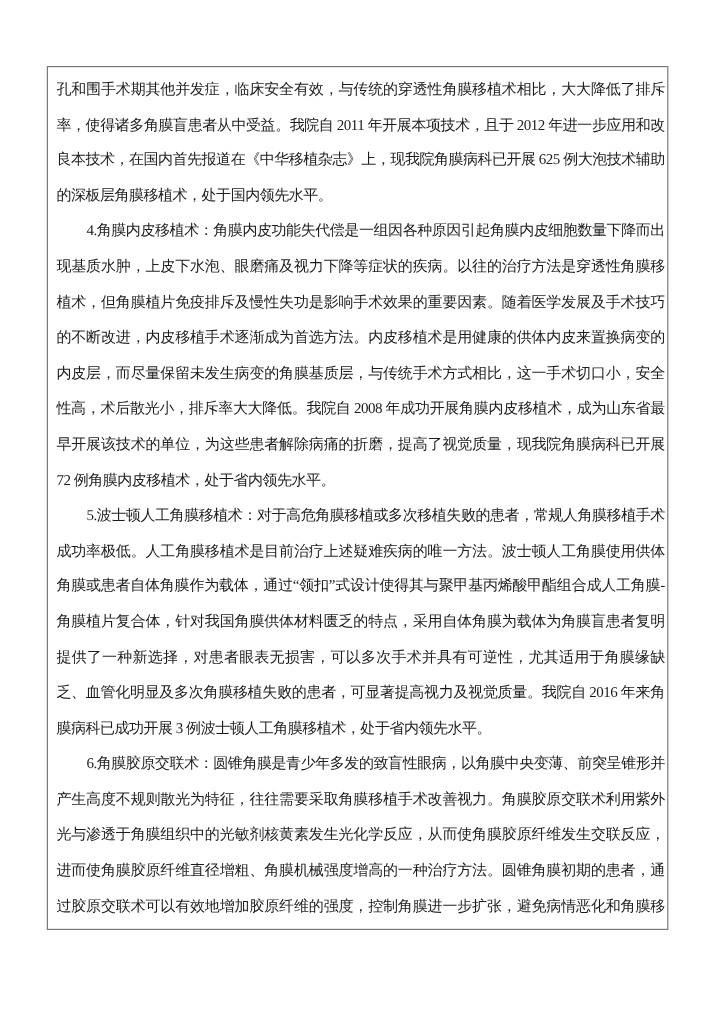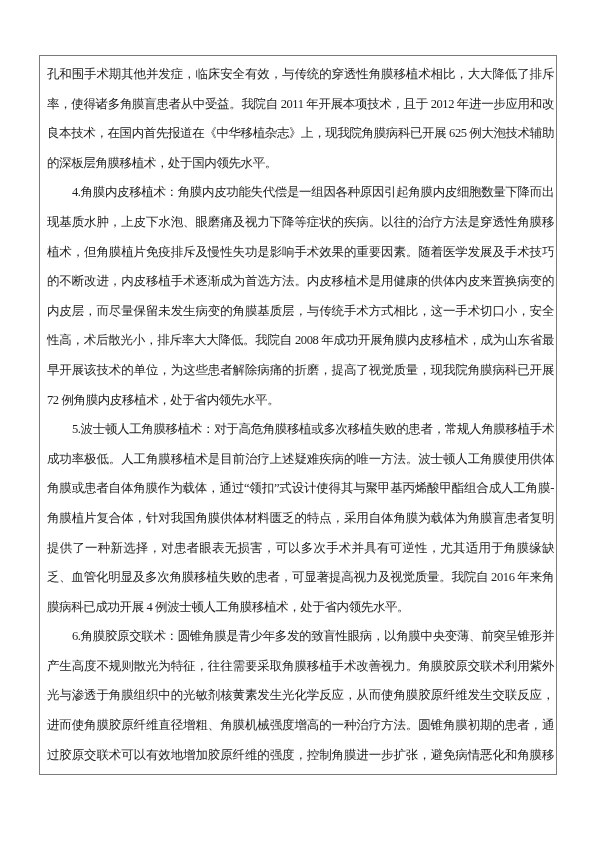--- a/index.html
+++ b/index.html
@@ -34,16 +34,16 @@
   }
   .para.continuation { text-indent: 0; }
 </style>
 </head>
 <body>
 
 <div class="page">
   <div class="text-cell">
     <p class="para continuation">孔和围手术期其他并发症，临床安全有效，与传统的穿透性角膜移植术相比，大大降低了排斥率，使得诸多角膜盲患者从中受益。我院自 2011 年开展本项技术，且于 2012 年进一步应用和改良本技术，在国内首先报道在《中华移植杂志》上，现我院角膜病科已开展 625 例大泡技术辅助的深板层角膜移植术，处于国内领先水平。</p>
     <p class="para">4.角膜内皮移植术：角膜内皮功能失代偿是一组因各种原因引起角膜内皮细胞数量下降而出现基质水肿，上皮下水泡、眼磨痛及视力下降等症状的疾病。以往的治疗方法是穿透性角膜移植术，但角膜植片免疫排斥及慢性失功是影响手术效果的重要因素。随着医学发展及手术技巧的不断改进，内皮移植手术逐渐成为首选方法。内皮移植术是用健康的供体内皮来置换病变的内皮层，而尽量保留未发生病变的角膜基质层，与传统手术方式相比，这一手术切口小，安全性高，术后散光小，排斥率大大降低。我院自 2008 年成功开展角膜内皮移植术，成为山东省最早开展该技术的单位，为这些患者解除病痛的折磨，提高了视觉质量，现我院角膜病科已开展 72 例角膜内皮移植术，处于省内领先水平。</p>
-    <p class="para">5.波士顿人工角膜移植术：对于高危角膜移植或多次移植失败的患者，常规人角膜移植手术成功率极低。人工角膜移植术是目前治疗上述疑难疾病的唯一方法。波士顿人工角膜使用供体角膜或患者自体角膜作为载体，通过“领扣”式设计使得其与聚甲基丙烯酸甲酯组合成人工角膜-角膜植片复合体，针对我国角膜供体材料匮乏的特点，采用自体角膜为载体为角膜盲患者复明提供了一种新选择，对患者眼表无损害，可以多次手术并具有可逆性，尤其适用于角膜缘缺乏、血管化明显及多次角膜移植失败的患者，可显著提高视力及视觉质量。我院自 2016 年来角膜病科已成功开展 4 例波士顿人工角膜移植术，处于省内领先水平。</p>
+    <p class="para">5.波士顿人工角膜移植术：对于高危角膜移植或多次移植失败的患者，常规人角膜移植手术成功率极低。人工角膜移植术是目前治疗上述疑难疾病的唯一方法。波士顿人工角膜使用供体角膜或患者自体角膜作为载体，通过“领扣”式设计使得其与聚甲基丙烯酸甲酯组合成人工角膜-角膜植片复合体，针对我国角膜供体材料匮乏的特点，采用自体角膜为载体为角膜盲患者复明提供了一种新选择，对患者眼表无损害，可以多次手术并具有可逆性，尤其适用于角膜缘缺乏、血管化明显及多次角膜移植失败的患者，可显著提高视力及视觉质量。我院自 2016 年来角膜病科已成功开展 3 例波士顿人工角膜移植术，处于省内领先水平。</p>
     <p class="para">6.角膜胶原交联术：圆锥角膜是青少年多发的致盲性眼病，以角膜中央变薄、前突呈锥形并产生高度不规则散光为特征，往往需要采取角膜移植手术改善视力。角膜胶原交联术利用紫外光与渗透于角膜组织中的光敏剂核黄素发生光化学反应，从而使角膜胶原纤维发生交联反应，进而使角膜胶原纤维直径增粗、角膜机械强度增高的一种治疗方法。圆锥角膜初期的患者，通过胶原交联术可以有效地增加胶原纤维的强度，控制角膜进一步扩张，避免病情恶化和角膜移植手术。</p>
   </div>
 </div>
 
 </body></html>

